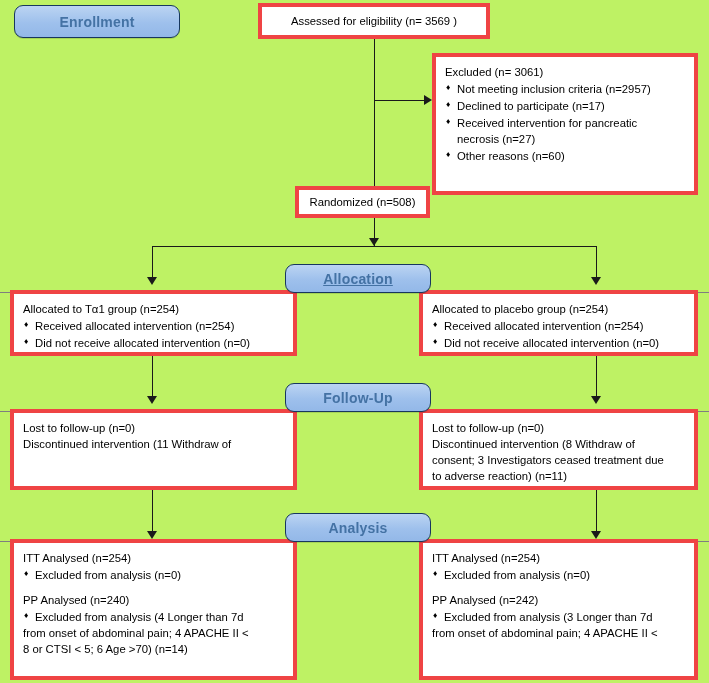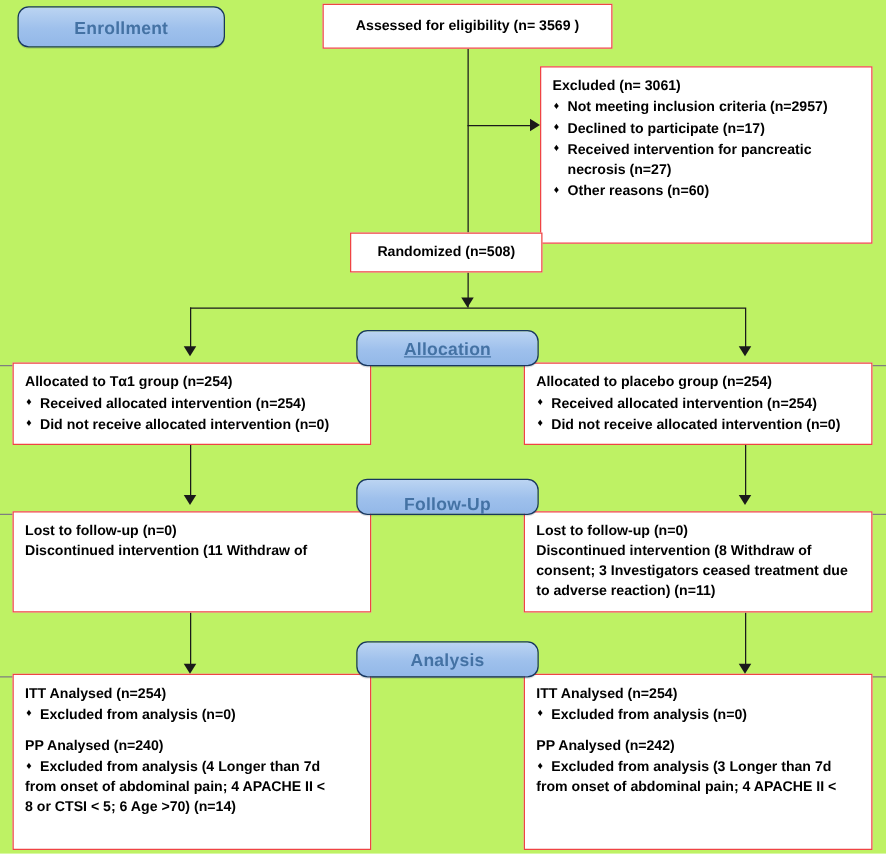--- a/index.html
+++ b/index.html
@@ -18,27 +18,26 @@
     overflow: hidden;
     background: #bef264;
     padding-left: 12px;
   }
 
   
   .box {
     position: absolute;
     box-sizing: border-box;
     background: #ffffff;
-    border: 1px solid #ef4444;
+    border: 4px solid #ef4444;
     font-size: 11.3px;
     line-height: 1.42;
     color: #000;
     padding: 7px 9px 6px 9px;
     z-index: 3;
-    font-weight: bold;
   }
   .box .hdr {
     white-space: nowrap;
   }
   .box.center {
     display: flex;
     align-items: center;
     justify-content: center;
     padding: 0;
     white-space: nowrap;
@@ -126,21 +125,21 @@
 <div id="canvas">
 
   <div class="pill" style="left:14px; top:5px; width:166px; height:33px;">
     <span>Enrollment</span>
   </div>
 
   <div class="pill" style="left:285px; top:264px; width:146px; height:29px;text-decoration:underline;">
     <span>Allocation</span>
   </div>
 
-  <div class="pill" style="left:285px; top:383px; width:146px; height:29px;align-items:flex-end;">
+  <div class="pill" style="left:285px; top:383px; width:146px; height:29px;">
     <span>Follow-Up</span>
   </div>
 
   <div class="pill" style="left:285px; top:513px; width:146px; height:29px;">
     <span>Analysis</span>
   </div>
 
   <div class="rule" style="left:0px; top:292px; width:709px;"></div>
   <div class="rule" style="left:0px; top:411px; width:709px;"></div>
   <div class="rule" style="left:0px; top:541px; width:709px;"></div>
@@ -160,21 +159,21 @@
       <li>Not meeting inclusion criteria (n=2957)</li>
       <li>Declined to participate (n=17)</li>
       <li>Received intervention for pancreatic</li>
     </ul>
     <div class="sub-line">necrosis (n=27)</div>
     <ul class="bullets">
       <li>Other reasons (n=60)</li>
     </ul>
   </div>
 
-  <div class="box center" style="left:280px; top:186px; width:154px; height:32px;">
+  <div class="box center" style="left:295px; top:186px; width:135px; height:32px;">
     <span>Randomized (n=508)</span>
   </div>
 
   <div class="vline" style="left:374px; top:218px; height:28px;"></div>
   <div class="arrow-down" style="left:369px; top:238px;"></div>
 
   <div class="hline" style="left:152px; top:246px; width:444px;"></div>
   <div class="vline" style="left:152px; top:246px; height:36px;"></div>
   <div class="arrow-down" style="left:147px; top:277px;"></div>
   <div class="vline" style="left:596px; top:246px; height:36px;"></div>

